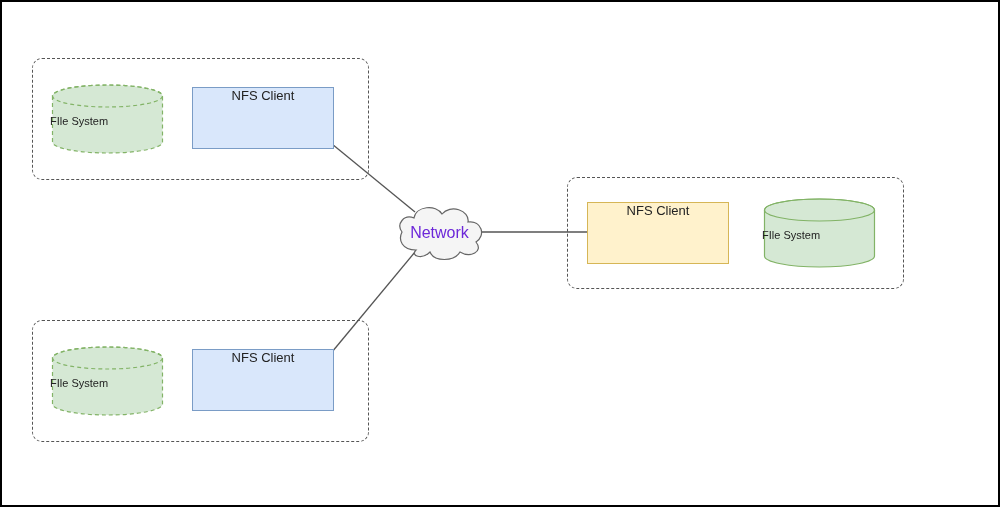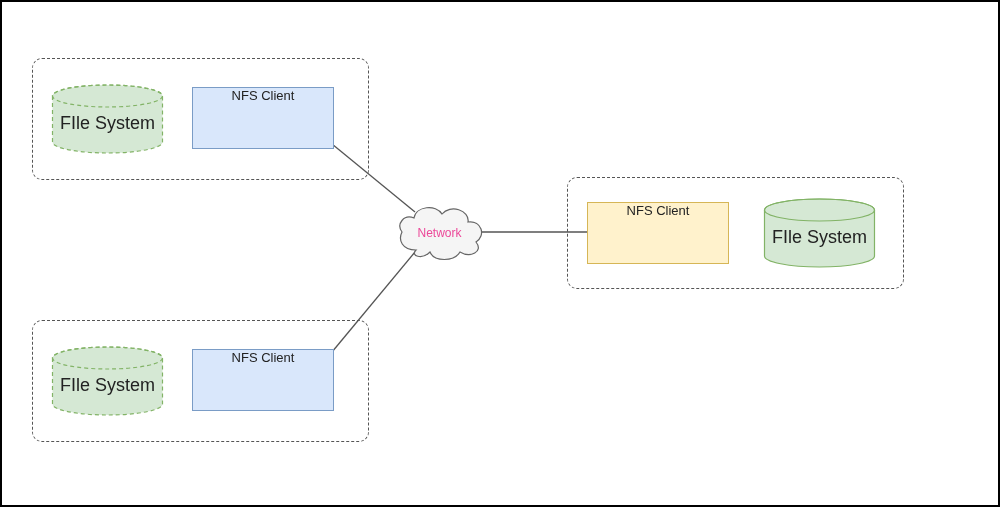--- a/index.html
+++ b/index.html
@@ -37,37 +37,36 @@
   }
   .cylinder {
     position: absolute;
   }
   .cylinder svg {
     display: block;
   }
   .cyl-label {
     position: absolute;
     width: 100%;
-    text-align: center;
-    font-size: 18px;
+    font-size: 11px;
     color: #222;
     top: 50%;
     transform: translateY(-30%);
   }
   .cloud {
     position: absolute;
     display: flex;
     align-items: center;
     justify-content: center;
   }
   .cloud svg { display: block; }
   .cloud-label {
     position: absolute;
-    font-size: 12px;
-    color: #ec4899;
+    font-size: 16px;
+    color: #6d28d9;
   }
   .connector {
     position: absolute;
     pointer-events: none;
   }
 </style>
 </head>
 <body>
 
 <div class="canvas">

